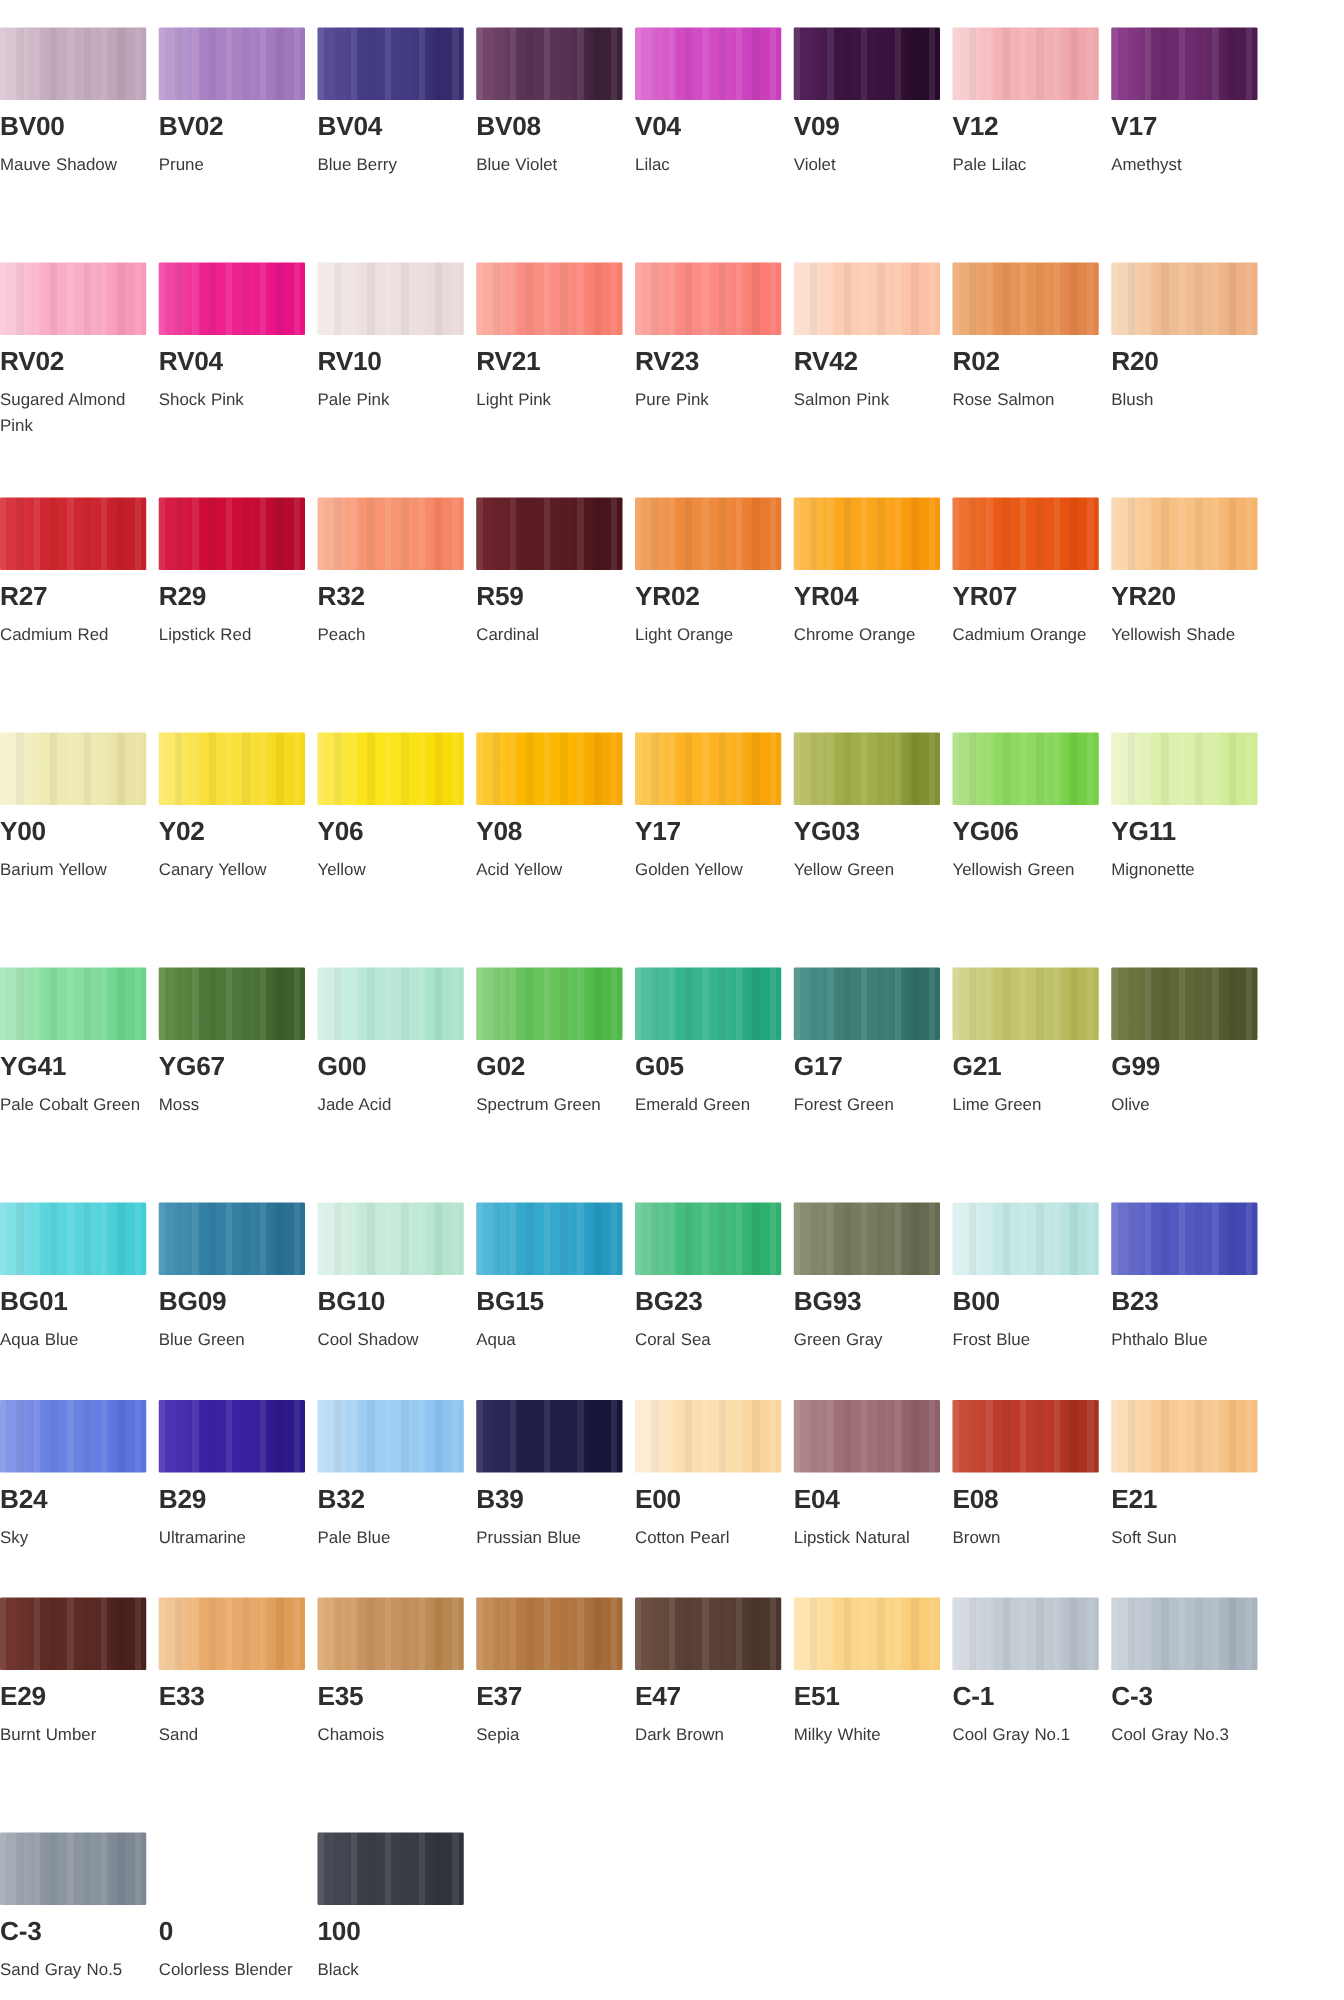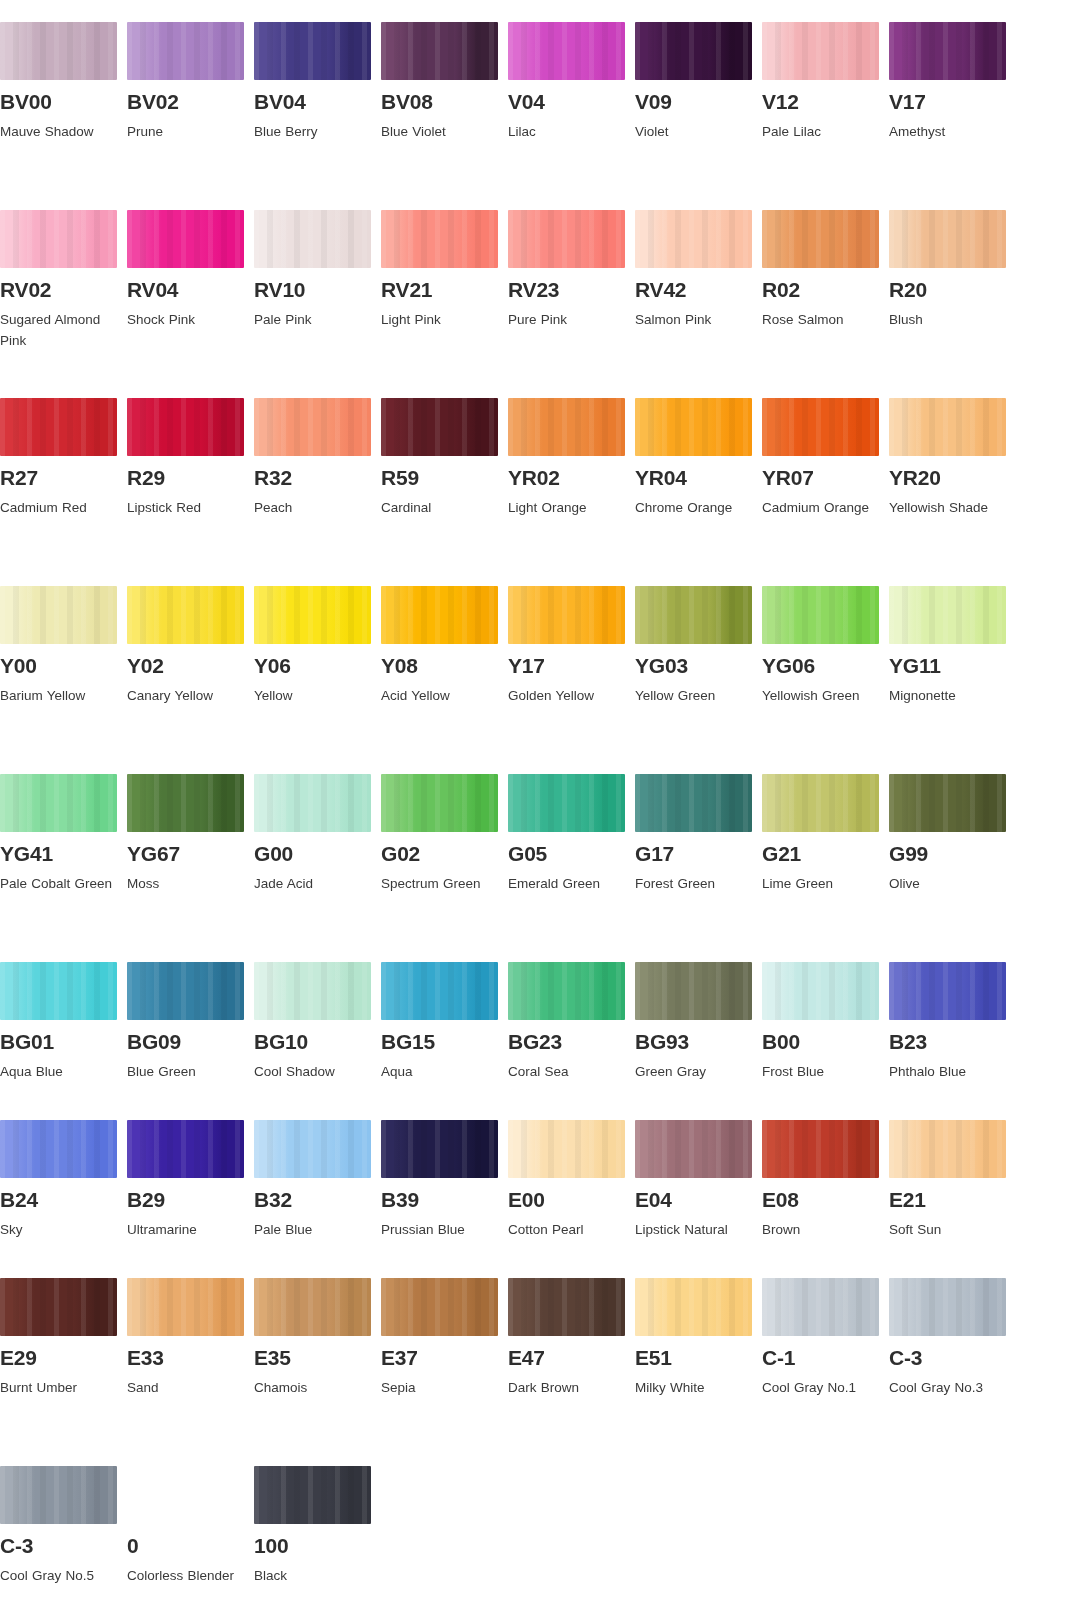--- a/index.html
+++ b/index.html
@@ -533,21 +533,21 @@
           <div class="streaks"></div>
         </div>
         <div class="code">C-3</div>
         <div class="name">Cool Gray No.3</div>
       </div>
       <div class="cell tall">
         <div class="swatch" style="background: linear-gradient(90deg, rgb(163, 171, 181) 0%, rgb(163, 171, 181) 12%, rgb(139, 149, 161) 30%, rgb(139, 149, 161) 62%, rgb(125, 135, 147) 82%, rgb(125, 135, 147) 100%);">
           <div class="streaks"></div>
         </div>
         <div class="code">C-3</div>
-        <div class="name">Cool Gray No.5</div>
+        <div class="name">Sand Gray No.5</div>
       </div>
       <div class="cell tall">
         <div class="swatch empty"></div>
         <div class="code">0</div>
         <div class="name">Colorless Blender</div>
       </div>
       <div class="cell tall">
         <div class="swatch" style="background: linear-gradient(90deg, rgb(71, 73, 85) 0%, rgb(71, 73, 85) 12%, rgb(59, 61, 71) 30%, rgb(59, 61, 71) 62%, rgb(50, 52, 61) 82%, rgb(50, 52, 61) 100%);">
           <div class="streaks"></div>
         </div>

